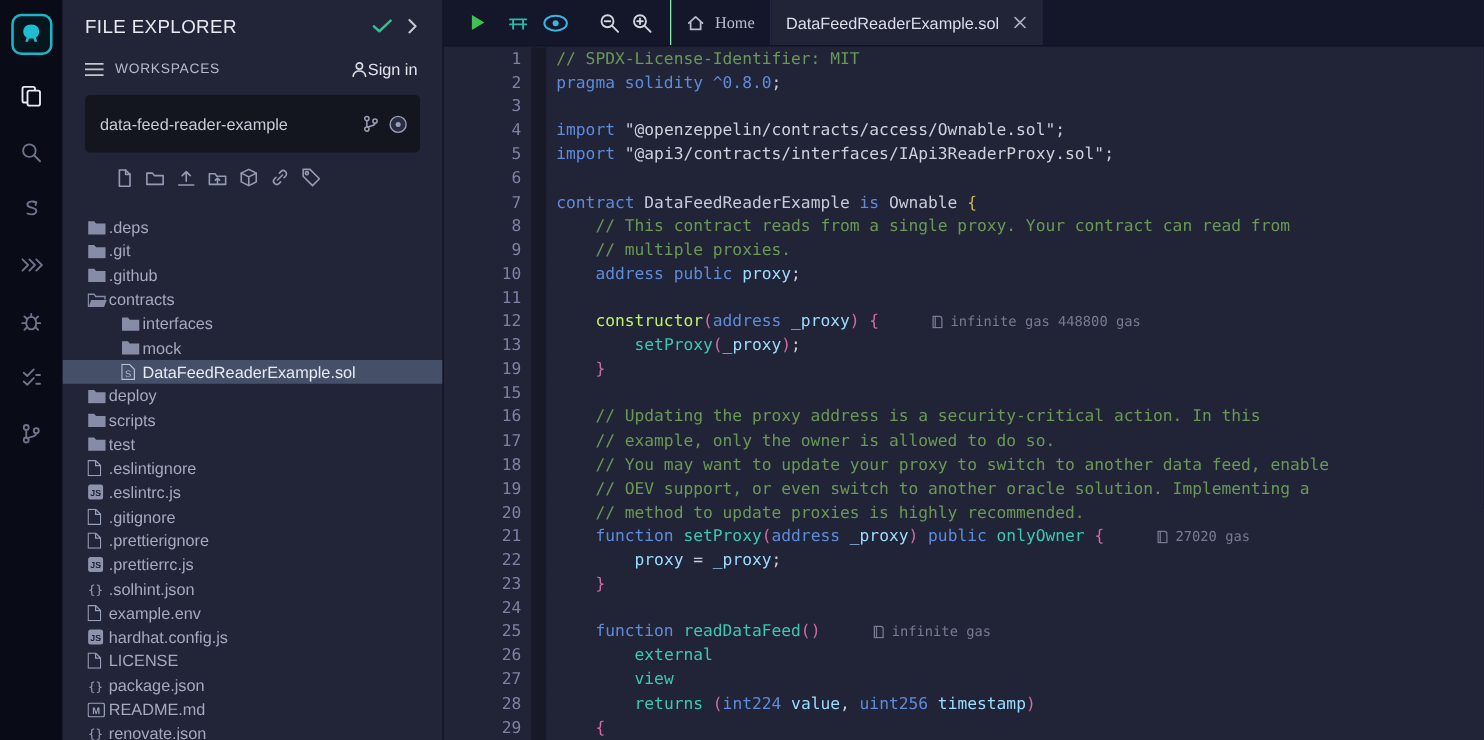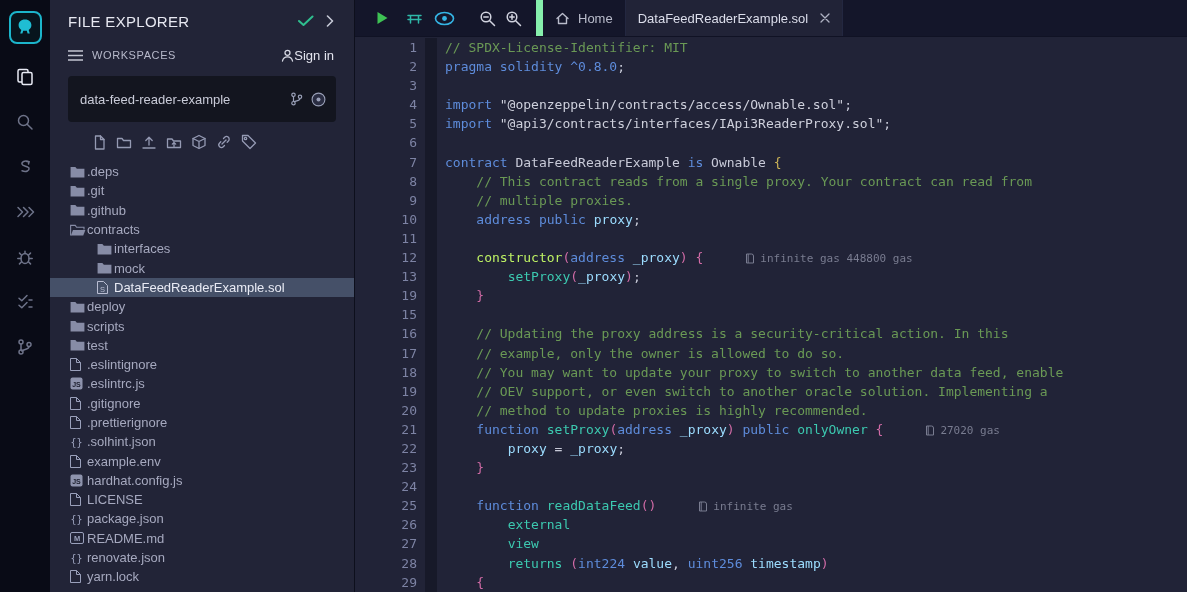--- a/index.html
+++ b/index.html
@@ -21,34 +21,34 @@
   .ph-icon{margin-left:12px;display:flex;cursor:pointer;}
   .ws-row{display:flex;align-items:center;padding:4px 20px 0 18px;height:22px;}
   .ws-label{margin-left:9px;font-size:11px;letter-spacing:.6px;color:#b7b9ca;flex:1;}
   .signin{display:flex;align-items:center;gap:0;color:#e3e4ee;font-size:13px;cursor:pointer;}
   .workspace-box{margin:10px 18px 4px 18px;height:46px;background:#13151f;border-radius:4px;display:flex;align-items:center;padding:0 10px 0 12px;font-size:13px;color:#c9cbd8;cursor:pointer;}
   .workspace-name{flex:1;white-space:nowrap;overflow:hidden;}
   .ws-icon{display:flex;margin-left:8px;cursor:pointer;}
   .file-toolbar{display:flex;align-items:center;gap:9px;padding:8px 0 8px 42px;}
   .ft-btn{display:flex;cursor:pointer;}
   .ft-btn svg{stroke:#959ab3;fill:none;stroke-width:1.3;stroke-linecap:round;stroke-linejoin:round;}
-  .tree{flex:1;overflow:hidden;margin-top:4px;font-size:13px;text-align:center;}
+  .tree{flex:1;overflow:hidden;margin-top:14px;font-size:13px;text-align:center;}
   .tree-row{height:19.3px;display:flex;align-items:center;padding-left:20px;cursor:pointer;white-space:nowrap;}
   .tree-row.d1{padding-left:47px;}
   .tree-row.selected{background:#455068;}
   .tree-row.selected .tree-label{color:#e8eaf4;}
   .tree-icon{width:17px;display:flex;flex-shrink:0;}
   .tree-label{color:#a6a9bf;}
 
   
   .editor{flex:1;min-width:0;display:flex;flex-direction:column;background:#212337;}
   .ed-toolbar{height:36px;background:#14162a;display:flex;align-items:stretch;flex-shrink:0;border-bottom:1px solid #101224;}
   .tb-btn{display:flex;align-items:center;justify-content:center;cursor:pointer;}
   .tab{display:flex;align-items:center;gap:8px;padding:0 12px;font-size:13px;color:#b9bccb;border-right:1px solid #232740;cursor:pointer;white-space:nowrap;}
-  .tab.first{border-left:7px solid #86efac;margin-left:14px;}
+  .tab.first{border-left:1px solid #86efac;margin-left:14px;font-family:Liberation Serif, serif;}
   .tab.active{background:#212337;color:#dcdeeb;}
   .tab-close{display:flex;margin-left:4px;cursor:pointer;}
 
   .code-area{flex:1;overflow:hidden;font-family:"DejaVu Sans Mono",monospace;font-size:13px;line-height:19.1px;padding-top:1px;}
   .code-line{display:flex;height:19.1px;white-space:pre;}
   .ln{width:62px;text-align:right;color:#7d83a4;flex-shrink:0;user-select:none;}
   .dec{width:12px;flex-shrink:0;background:#171929;margin-left:8px;}
   .lc{padding-left:8px;}
   .tk-c{color:#6a9955;}
   .tk-k{color:#5e8cdb;}
@@ -329,20 +329,29 @@
           <span class="tree-label">.gitignore</span>
         </div>
         <div class="tree-row d0">
           <span class="tree-icon">
             <svg width="11" height="13" viewBox="0 0 11 13">
               <path d="M.5 .5h6l4 4v8H.5z" fill="none" stroke="#9aa0bb"></path>
               <path d="M6.5 .5v4h4" fill="none" stroke="#9aa0bb"></path>
             </svg>
           </span>
           <span class="tree-label">.prettierignore</span>
+        </div>
+        <div class="tree-row d0">
+          <span class="tree-icon">
+            <svg width="13" height="13" viewBox="0 0 13 13">
+              <rect x=".5" y=".5" width="12" height="12" rx="2" fill="#8e93ad"></rect>
+              <text x="6.5" y="9.5" font-size="7" fill="#1c1e2d" text-anchor="middle" font-family="sans-serif" font-weight="bold">JS</text>
+            </svg>
+          </span>
+          <span class="tree-label">.prettierrc.js</span>
         </div>
         <div class="tree-row d0">
           <span class="tree-icon">
             <svg width="13" height="13" viewBox="0 0 13 13">
               <text x="6.5" y="10.5" font-size="10" fill="#9aa0bb" text-anchor="middle" font-family="monospace">{}</text>
             </svg>
           </span>
           <span class="tree-label">.solhint.json</span>
         </div>
         <div class="tree-row d0">

